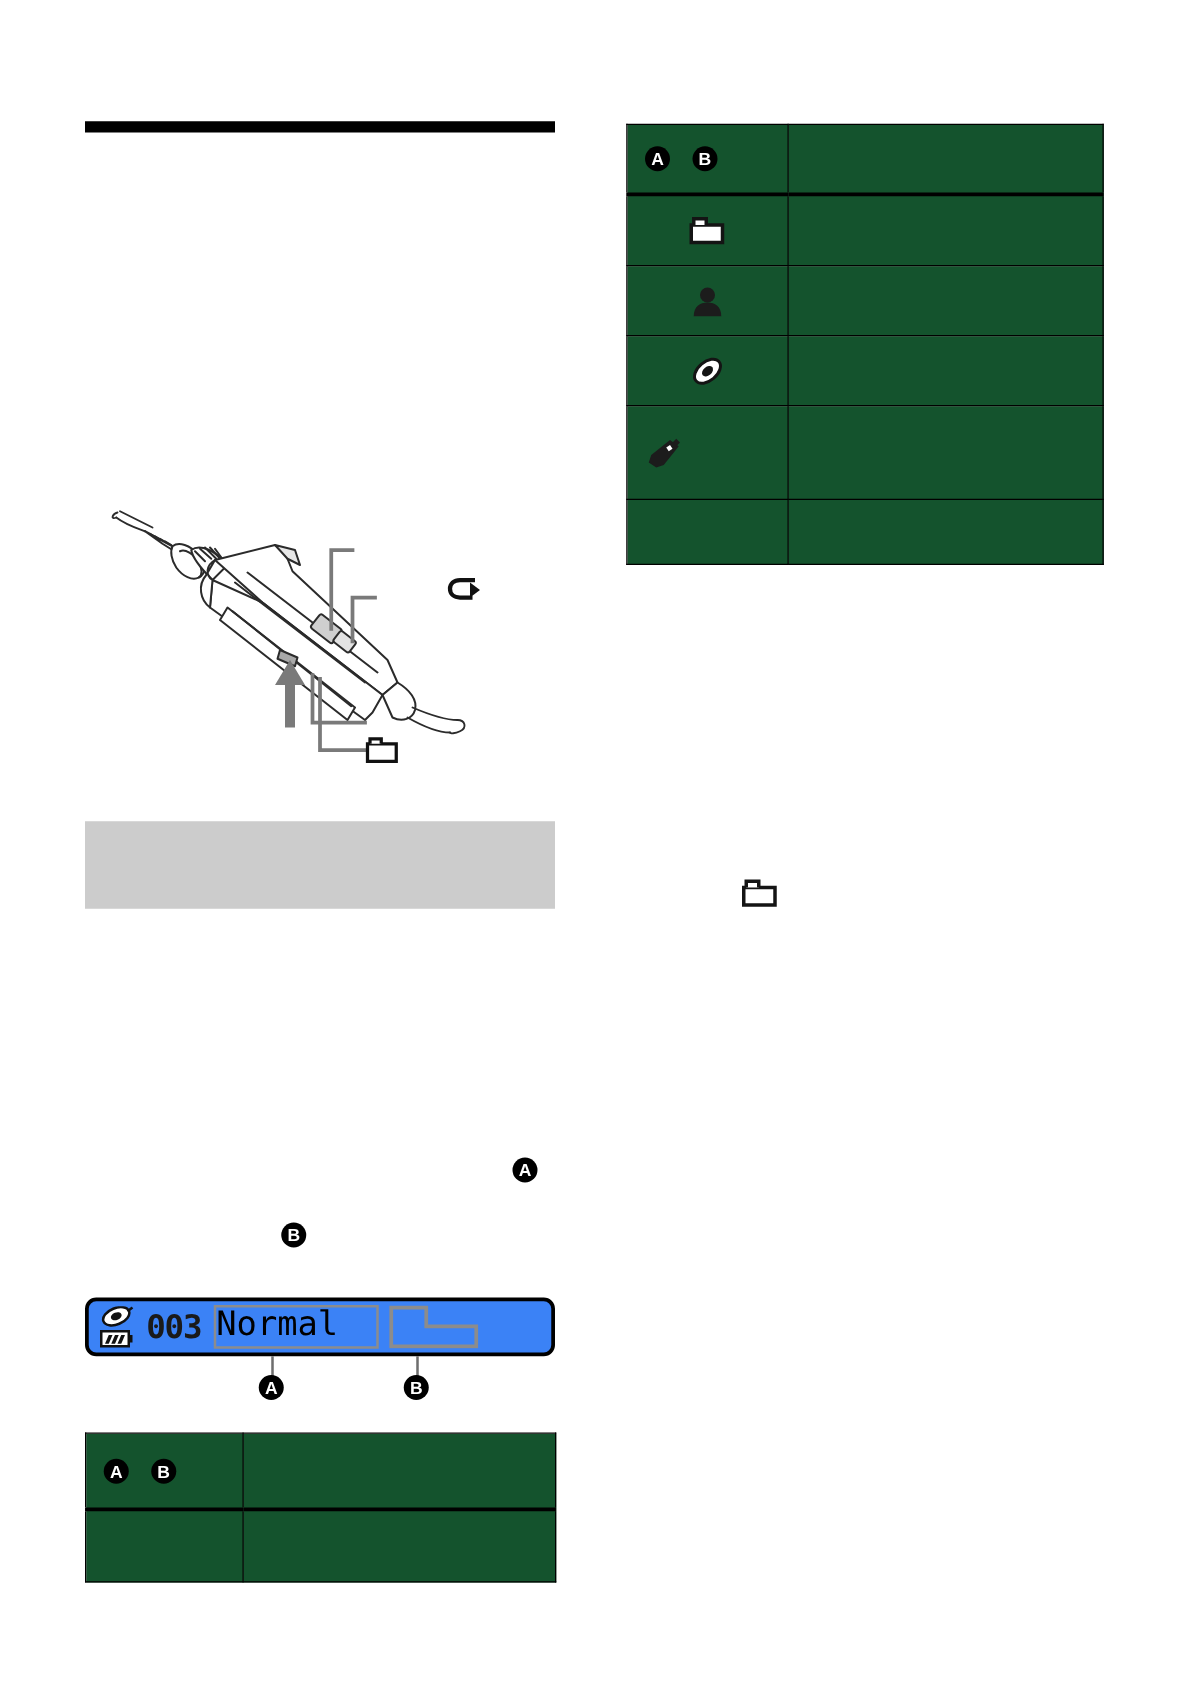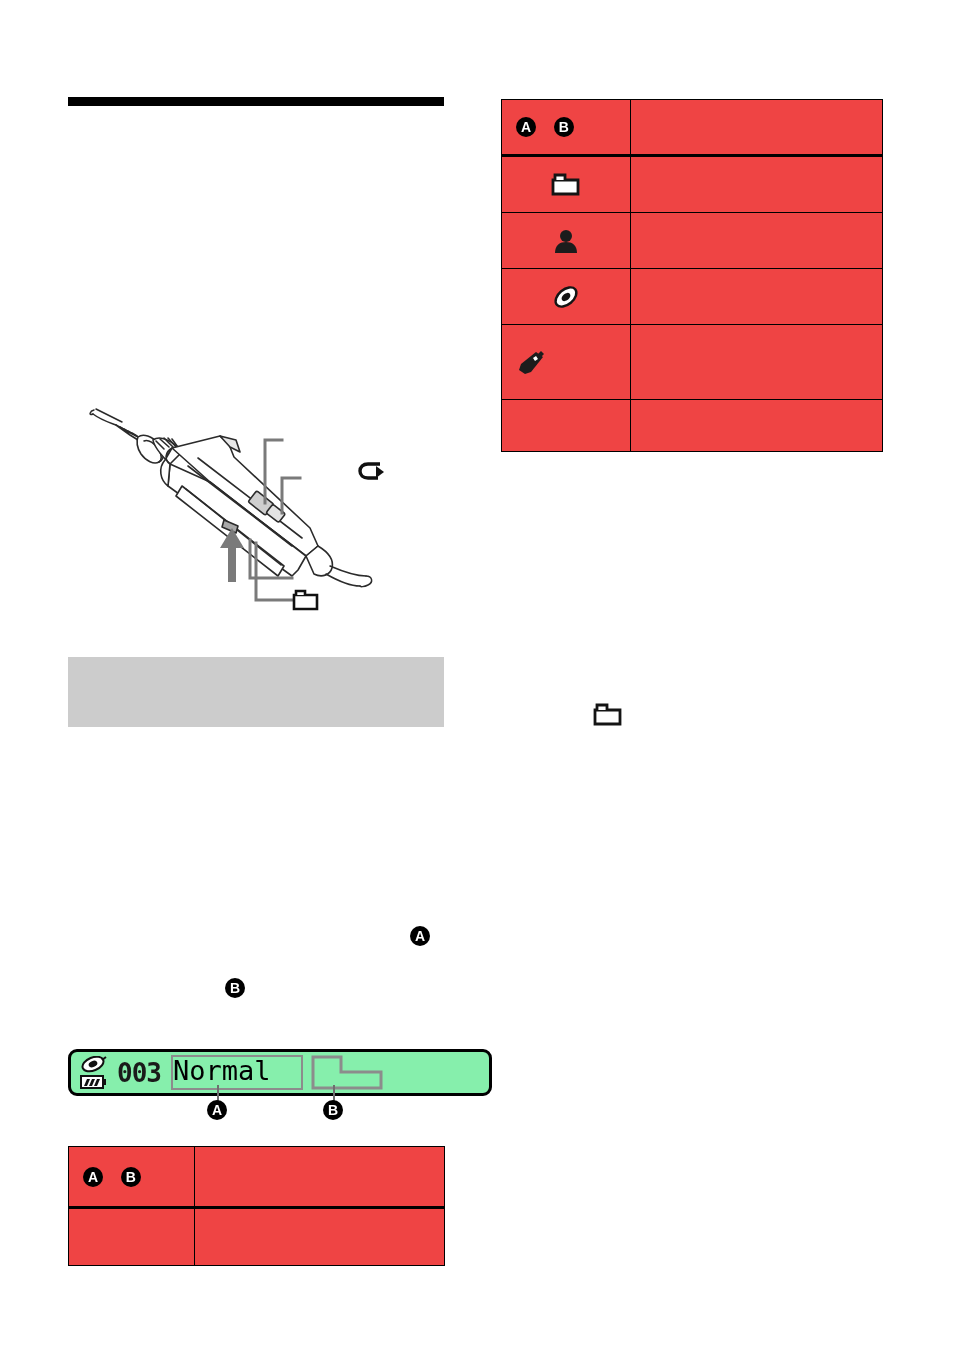--- a/index.html
+++ b/index.html
@@ -60,21 +60,21 @@
   
   .legend-table {
     border-collapse: collapse;
     table-layout: fixed;
     background: #ffffff;
   }
   .legend-table td {
     border: 1px solid #000000;
     padding: 0;
     vertical-align: middle;
-    background: #ef4444;
+    background: #14532d;
   }
   .legend-table tr.head-row td {
     border-bottom: 3px solid #000000;
   }
   .cell-icon {
     text-align: center;
   }
   .cell-icon.left-align { text-align: left; padding-left: 14px; }
   .cell-icon.marker-cell { text-align: left; padding-left: 14px; }
   .cell-desc { }
@@ -96,27 +96,26 @@
   #bottom-legend col.c1 { width: 126px; }
   #bottom-legend col.c2 { width: 250px; }
 
   
   .icon { display: inline-block; vertical-align: middle; line-height: 0; }
 
   
   .lcd {
     left: 68px;
     top: 1038px;
-    width: 424px;
+    width: 376px;
     height: 47px;
     border: 3px solid #000000;
     border-radius: 9px;
     box-sizing: border-box;
-    background: #86efac;
-    margin-top: 11px;
+    background: #3b82f6;
   }
   .lcd-inner {
     position: relative;
     width: 100%;
     height: 100%;
   }
   .lcd-statusicons {
     position: absolute;
     left: 9px;
     top: 4px;

